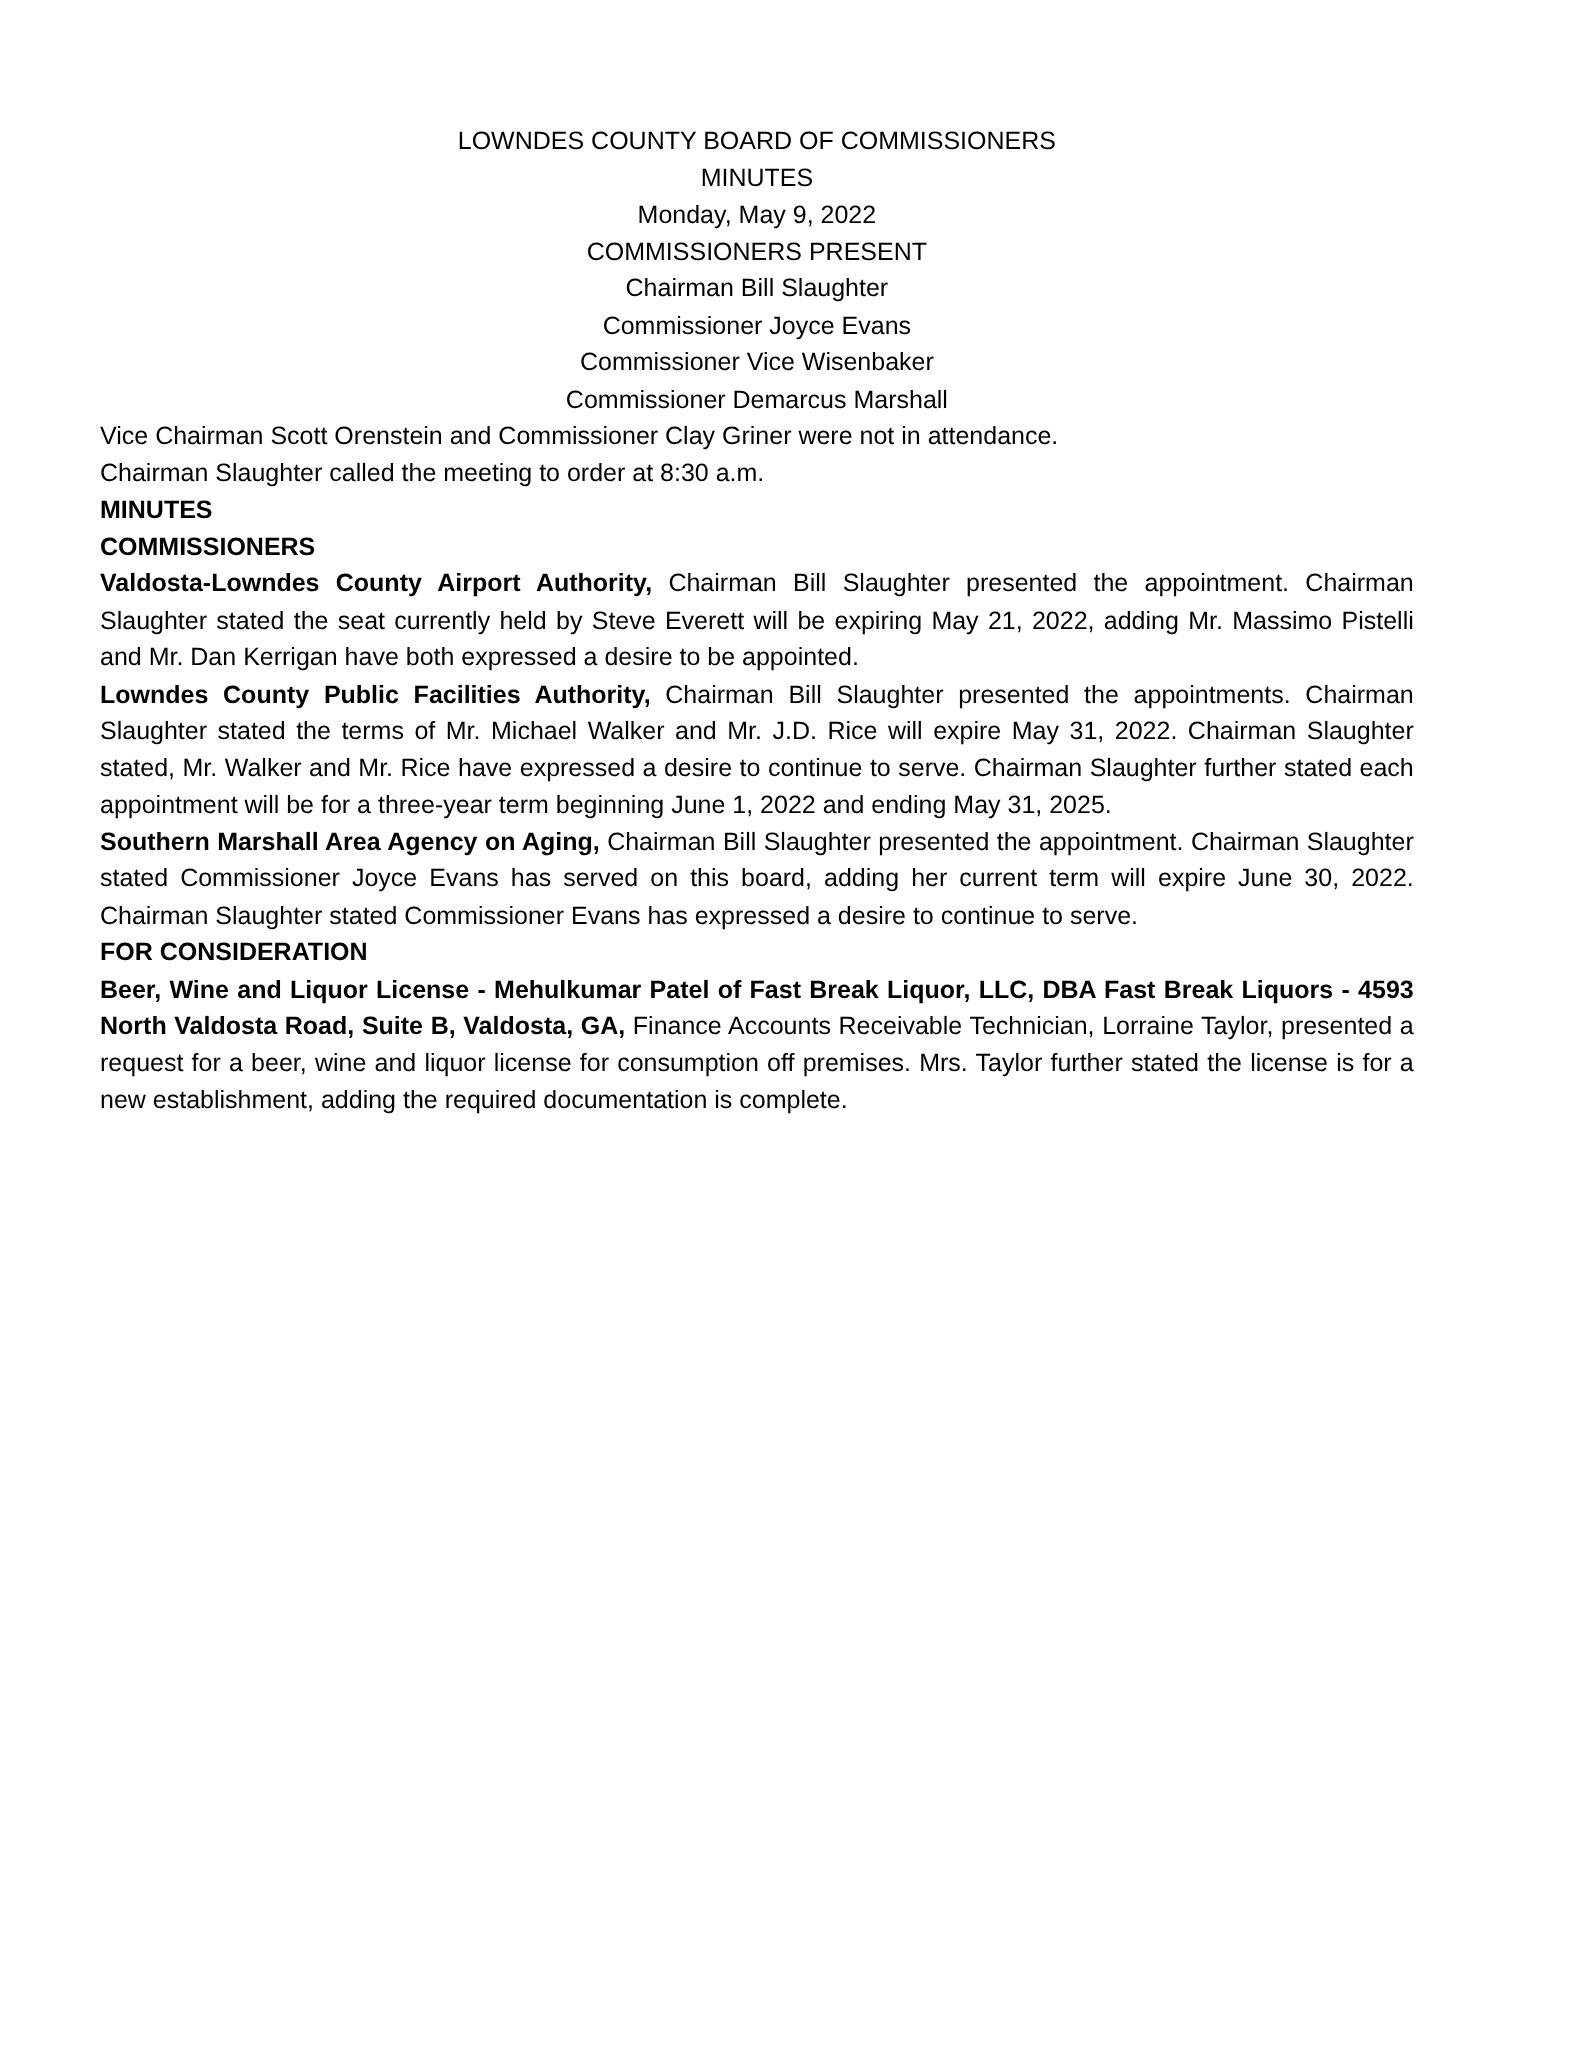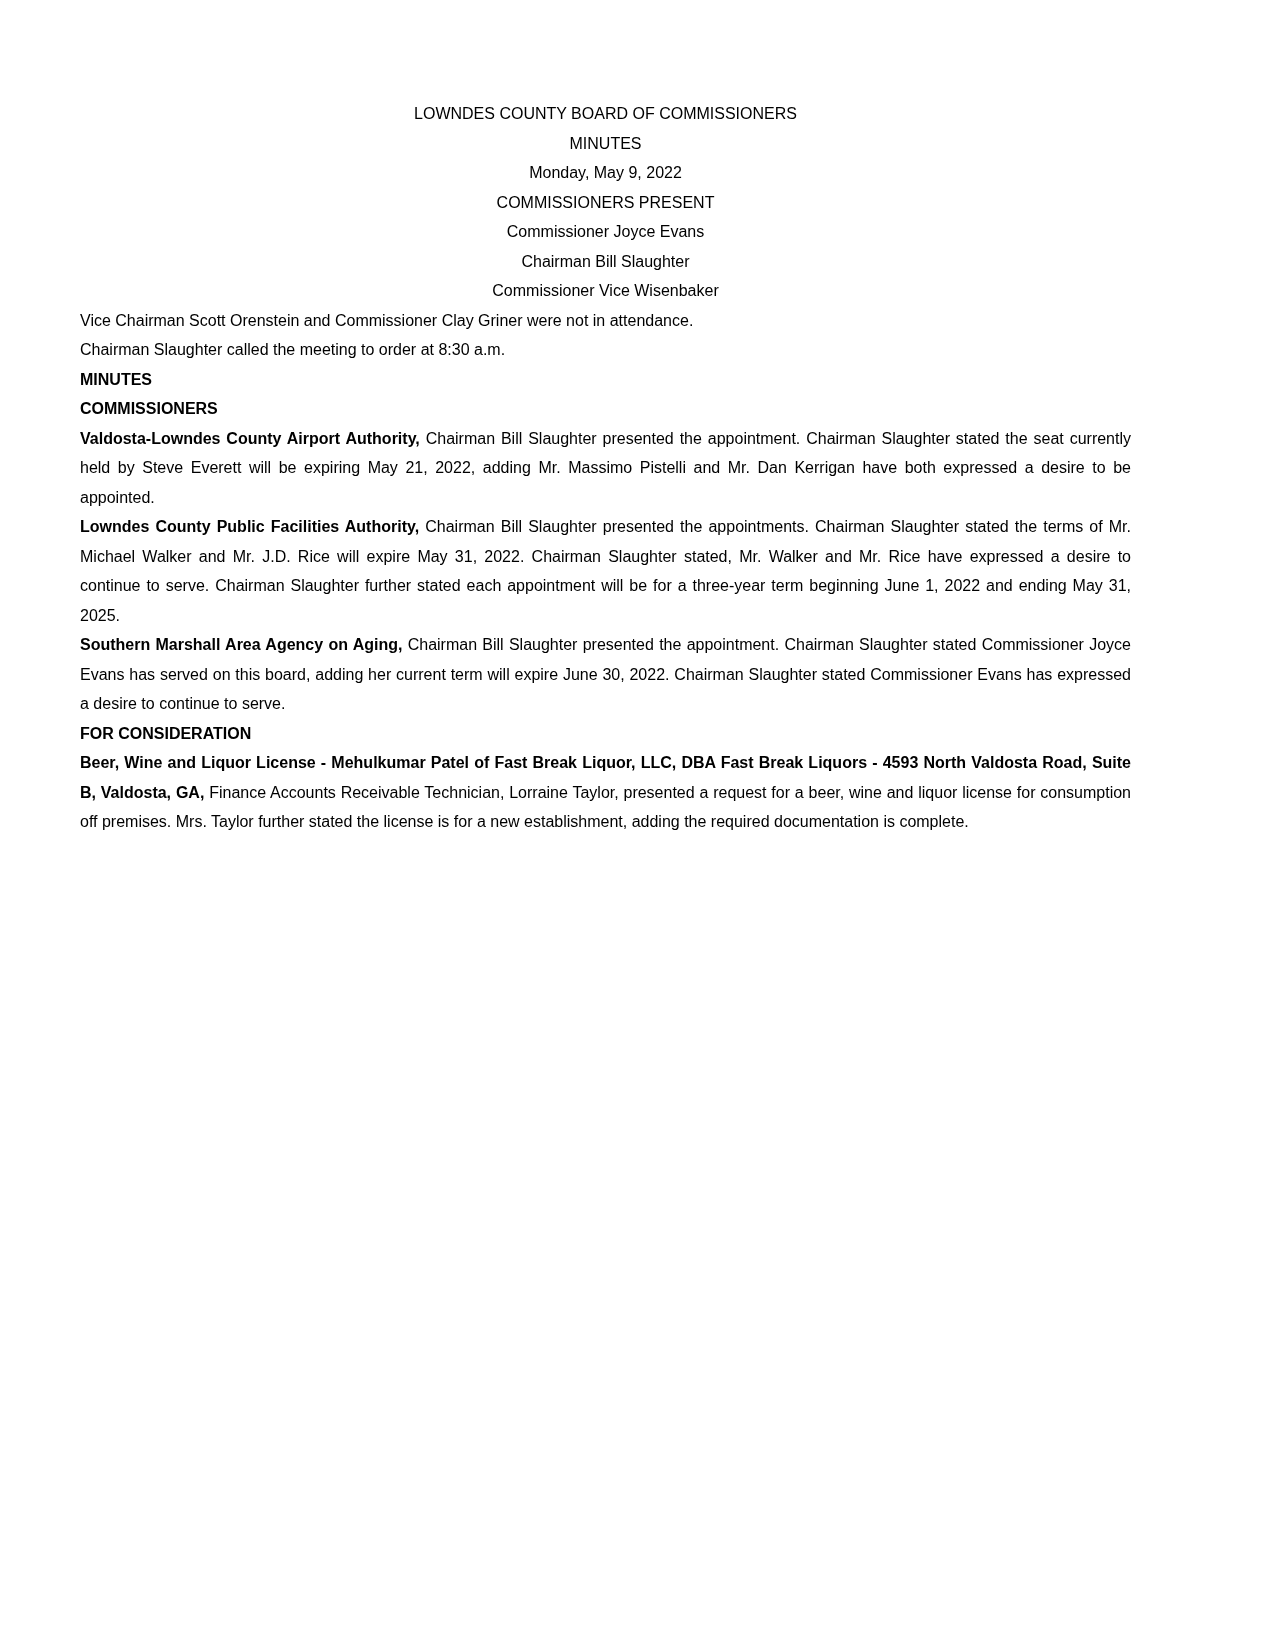--- a/index.html
+++ b/index.html
@@ -4,21 +4,21 @@
 <style>
   html, body { margin: 0; padding: 0; background: #ffffff; }
   .page {
     position: relative;
     width: 1275px;
     height: 1651px;
     background: #ffffff;
     box-sizing: border-box;
     padding: 99px 144px 0 80px;
     font-family: "Liberation Sans", "DejaVu Sans", sans-serif;
-    font-size: 16px;
+    font-size: 20px;
     line-height: 29.5px;
     color: #000000;
     overflow: hidden;
   }
   .page p, .page div { margin: 0; padding: 0; }
   .center  { text-align: center; }
   .justify { text-align: justify; }
   .bold    { font-weight: bold; }
   .gap-1   { margin-top: 29.5px; }  
   .gap-3   { margin-top: 88.5px; text-align: center; }  
@@ -30,23 +30,24 @@
 <div class="page">
 
   <div class="center">
     <div>LOWNDES COUNTY BOARD OF COMMISSIONERS</div>
     <div>MINUTES</div>
     <div>Monday, May 9, 2022</div>
   </div>
 
   <div class="gap-3">
     <div>COMMISSIONERS PRESENT</div>
+    <div>Chairman Bill Slaughter</div>
     <div>Commissioner Joyce Evans</div>
-    <div>Chairman Bill Slaughter</div>
     <div>Commissioner Vice Wisenbaker</div>
+    <div>Commissioner Demarcus Marshall</div>
   </div>
 
   <p class="gap-1">Vice Chairman Scott Orenstein and Commissioner Clay Griner were not in attendance.</p>
 
   <p class="gap-1">Chairman Slaughter called the meeting to order at 8:30 a.m.</p>
 
   <p class="gap-1 bold">MINUTES</p>
 
 
   <p class="gap-1 bold">COMMISSIONERS</p>

